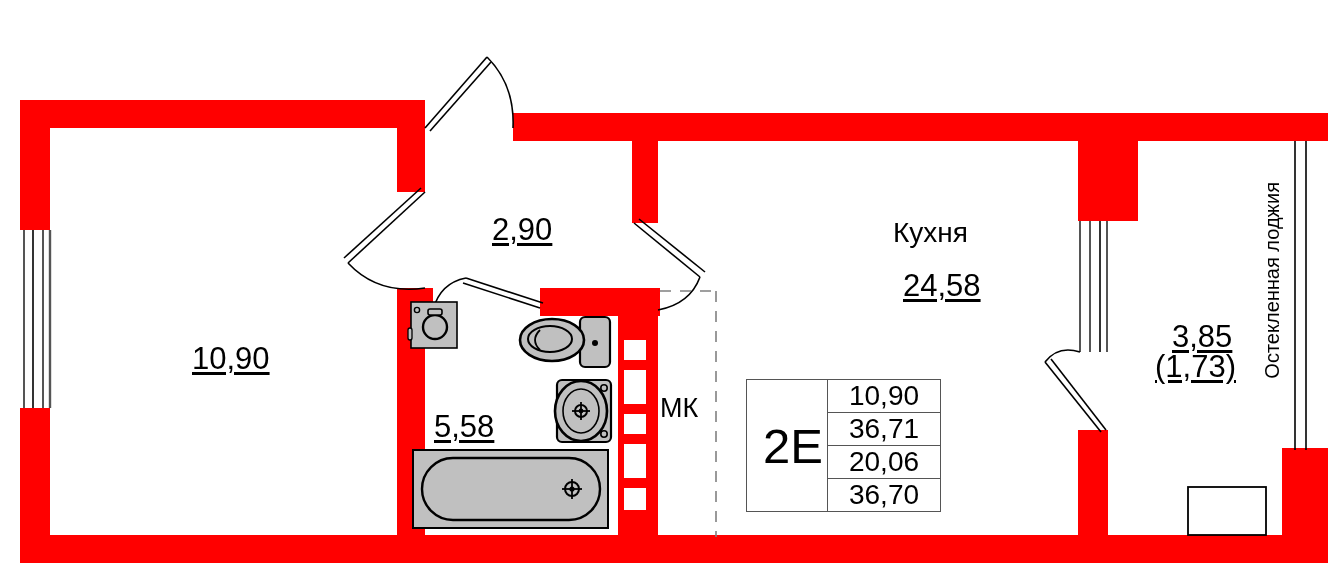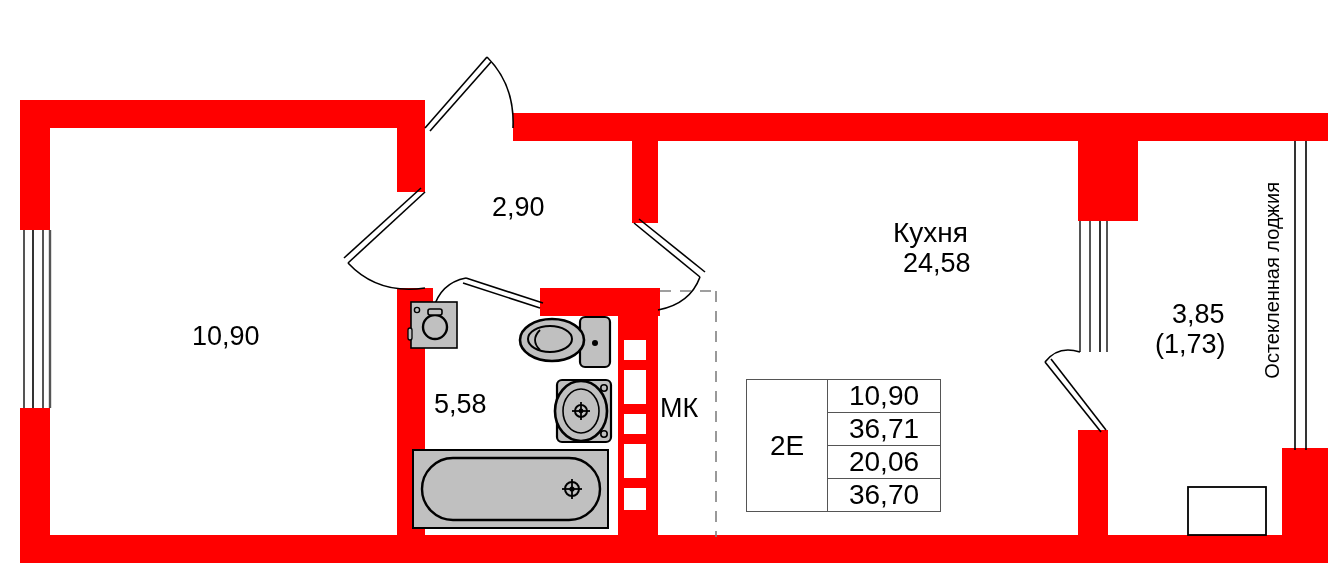--- a/index.html
+++ b/index.html
@@ -25,22 +25,24 @@
     height: 581px;
   }
   .lbl {
     position: absolute;
     font-family: "Liberation Sans", sans-serif;
     color: #000000;
     white-space: nowrap;
     line-height: 1.08;
   }
   .lbl-area {
-    font-size: 27px;
+    font-size: 31px;
+    text-decoration: underline;
     text-underline-offset: 3px;
+    margin-top: 20px;
   }
   .lbl-room {
     font-size: 28px;
   }
   .lbl-mk {
     font-size: 27px;
   }
   .lbl-vert {
     font-size: 20px;
     transform: rotate(180deg);
@@ -54,23 +56,24 @@
   }
   .tbl td {
     border: 1px solid #555555;
     font-family: "Liberation Sans", sans-serif;
     color: #000000;
     padding: 0;
     text-align: center;
     vertical-align: middle;
   }
   .tbl td.type-cell {
-    font-size: 28px;
+    font-size: 49px;
     width: 72px;
     padding: 0 4px;
+    text-align: right;
   }
   .tbl td.val-cell {
     font-size: 28px;
     width: 112px;
     height: 32px;
   }
 </style>
 </head>
 <body>
 

